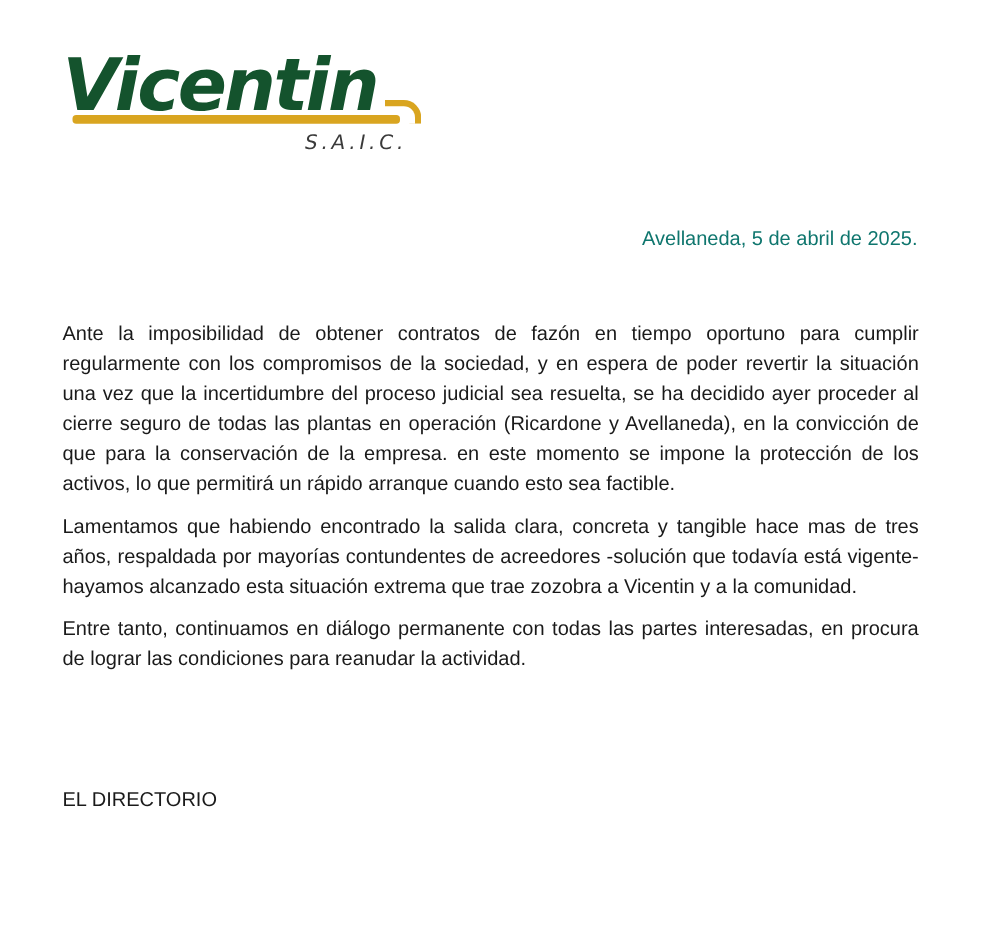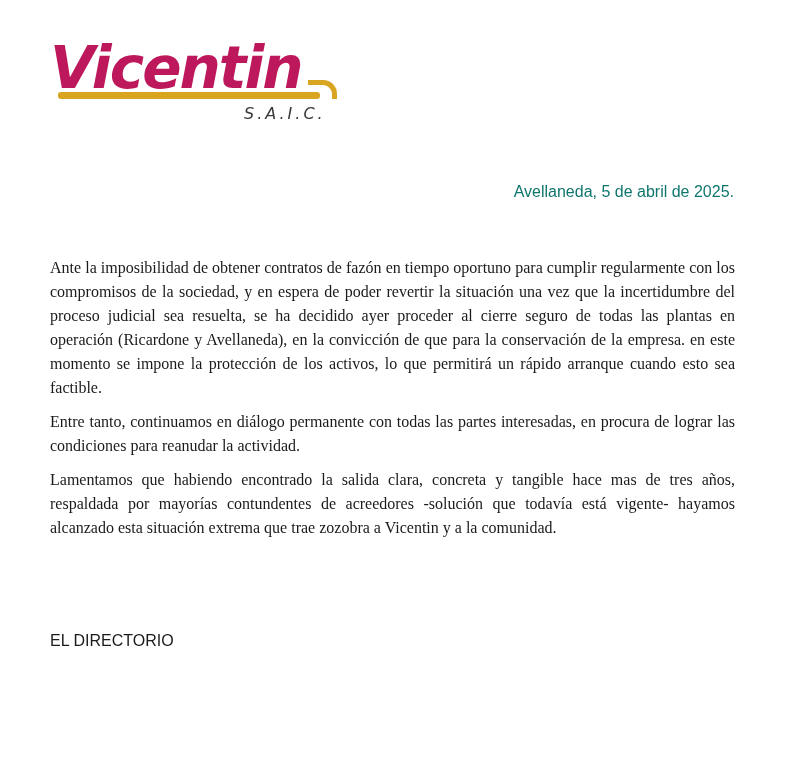--- a/index.html
+++ b/index.html
@@ -1,45 +1,45 @@
 <!DOCTYPE html>
 <html><head>
   <meta charset="utf-8">
   <style>
     html, body { margin:0; padding:0; background:#ffffff; }
     body { width:800px; height:758px; position:relative; overflow:hidden;
            font-family:"Liberation Sans", sans-serif; color:#1a1a1a; }
     .logo { position:absolute; left:50px; top:34px; width:290px; height:95px; }
     .logo-word { position:absolute; left:0; top:0; font-family:"DejaVu Sans", sans-serif;
                  font-weight:bold; font-style:italic; font-size:58px; letter-spacing:-2px;
-                 color:#be185d; line-height:68px; }
+                 color:#14532d; line-height:68px; }
     .logo-bar { position:absolute; left:8px; top:58px; width:262px; height:7px;
                 background:#d9a520; border-radius:3px; }
     .logo-hook { position:absolute; left:258px; top:46px; width:24px; height:14px;
                  border:5px solid #d9a520; border-bottom:none; border-left:none;
                  border-radius:0 14px 0 0; }
     .logo-sub { position:absolute; left:194px; top:70px; font-family:"DejaVu Sans", sans-serif;
                 font-style:italic; font-size:16px; letter-spacing:3px; color:#3a3a3a; }
     .date { position:absolute; right:66px; top:183px; font-size:16px; color:#0f766e; }
     .body { position:absolute; left:50px; width:685px; top:256px; font-size:16px;
             line-height:24px; text-align:justify; }
-    .body p { margin:0 0 10px 0;font-family:Liberation Serif, serif; }
+    .body p { margin:0 0 10px 0; }
     .sign { position:absolute; left:50px; top:632px; font-size:16px; }
   </style>
 </head>
 <body>
 
 <div class="logo">
   <div class="logo-word">Vicentin</div>
   <div class="logo-bar"></div>
   <div class="logo-hook"></div>
   <div class="logo-sub">S.A.I.C.</div>
 </div>
 
 <div class="date">Avellaneda, 5 de abril de 2025.</div>
 
 <div class="body">
   <p>Ante la imposibilidad de obtener contratos de fazón en tiempo oportuno para cumplir regularmente con los compromisos de la sociedad, y en espera de poder revertir la situación una vez que la incertidumbre del proceso judicial sea resuelta, se ha decidido ayer proceder al cierre seguro de todas las plantas en operación (Ricardone y Avellaneda), en la convicción de que para la conservación de la empresa. en este momento se impone la protección de los activos, lo que permitirá un rápido arranque cuando esto sea factible.</p>
+  <p>Lamentamos que habiendo encontrado la salida clara, concreta y tangible hace mas de tres años, respaldada por mayorías contundentes de acreedores -solución que todavía está vigente- hayamos alcanzado esta situación extrema que trae zozobra a Vicentin y a la comunidad.</p>
   <p>Entre tanto, continuamos en diálogo permanente con todas las partes interesadas, en procura de lograr las condiciones para reanudar la actividad.</p>
-  <p>Lamentamos que habiendo encontrado la salida clara, concreta y tangible hace mas de tres años, respaldada por mayorías contundentes de acreedores -solución que todavía está vigente- hayamos alcanzado esta situación extrema que trae zozobra a Vicentin y a la comunidad.</p>
 </div>
 
 <div class="sign">EL DIRECTORIO</div>
 
 </body></html>

